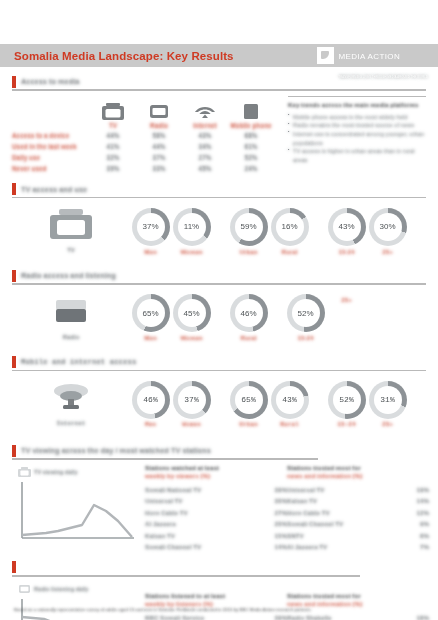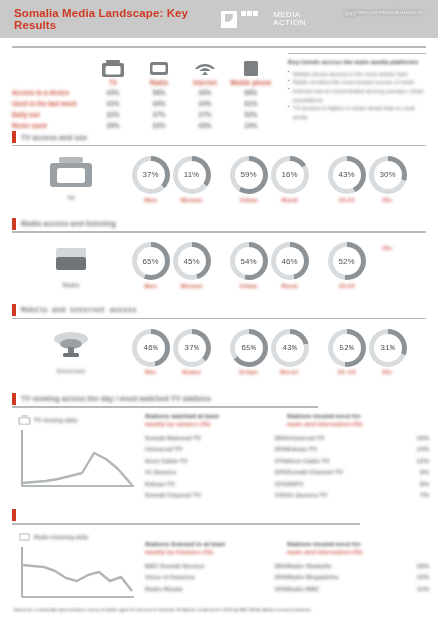--- a/index.html
+++ b/index.html
@@ -9,34 +9,34 @@
     font-family:"Liberation Sans", sans-serif;
     overflow:hidden;
     position:relative;
   }
   .blur{ color:transparent; text-shadow:0 0 3.2px rgba(90,95,99,.95); }
   .blur-red{ color:transparent; text-shadow:0 0 3.2px rgba(200,62,40,.95); }
   .blur-dark{ color:transparent; text-shadow:0 0 3.0px rgba(40,42,44,.95); }
 
   
   #header{
-    height:38px;background:#c9c9c9;
+    height:23px;background:#c9c9c9;
     display:flex;align-items:center;justify-content:space-between;
-    padding:0 10px 0 14px;box-sizing:border-box;
+    padding:0 10px 0 14px;box-sizing:border-box;margin-top:44px;
   }
   #header-title{font-size:11.5px;font-weight:bold;color:#cf3a23;letter-spacing:.1px;}
   .logo{display:flex;align-items:center;gap:4px;}
   .logo-mark{
     width:17px;height:17px;background:#ffffff;position:relative;
   }
   .logo-mark:after{
     content:"";position:absolute;left:4px;top:3.5px;
     width:8px;height:8px;background:#c9c9c9;border-radius:1px 1px 6px 1px;
   }
-  .logo-txt{display:flex;flex-direction:row;line-height:1;gap:15px;}
+  .logo-txt{display:flex;flex-direction:column;line-height:1;gap:15px;}
   .bbc-blocks{display:flex;gap:1px;margin-bottom:1.5px;}
   .bbc-blocks i{display:block;width:5px;height:5px;background:#ffffff;}
   .logo-name{font-size:8px;color:#ffffff;letter-spacing:.4px;}
   .logo-tag{font-size:2.6px;color:#ffffff;letter-spacing:.2px;margin-top:1.5px;}
 
   
   .sec{position:relative;margin:0 12px;}
   .sec-head{display:flex;align-items:center;height:13px;}
   .sec-tick{width:4px;height:12px;background:#cf3a23;flex:0 0 auto;}
   .sec-title{font-size:7.4px;font-weight:bold;margin-left:5px;white-space:nowrap;}
@@ -107,20 +107,24 @@
           <i></i>
           <i></i>
         </div>
       <div class="logo-name">MEDIA ACTION</div>
       <div class="logo-tag blur">TRANSFORMING LIVES THROUGH MEDIA AROUND THE WORLD</div>
     </div>
   </div>
 </div>
 
 <div class="sec" style="margin-top:8px;">
+  <div class="sec-head">
+    <div class="sec-tick"></div>
+    <div class="sec-title blur">Access to media</div>
+  </div>
   <div class="sec-rule"></div>
 
   <div id="platform-block">
     <div id="platform-table">
       <div class="pt-head">
         <div class="pt-rowlabel"></div>
 
         <div class="pt-col">
           <div class="pt-icon">
             <svg width="22" height="17" viewBox="0 0 22 17">
@@ -198,21 +202,21 @@
       <ul>
         <li class="blur">Mobile phone access is the most widely held</li>
         <li class="blur">Radio remains the most trusted source of news</li>
         <li class="blur">Internet use is concentrated among younger, urban populations</li>
         <li class="blur">TV access is higher in urban areas than in rural areas</li>
       </ul>
     </div>
   </div>
 </div>
 
-<div class="sec" style="">
+<div class="sec" style="margin-top:9px;">
   <div class="sec-head">
     <div class="sec-tick"></div>
     <div class="sec-title blur">TV access and use</div>
   </div>
   <div class="sec-rule"></div>
 
   <div class="donut-block">
     <div class="media-icon">
       <svg width="42" height="32" viewBox="0 0 42 32">
           <rect x="9" y="0" width="24" height="6" rx="2" fill="#b6babd"></rect>
@@ -292,26 +296,20 @@
           <div class="donut-lab blur-red">Men</div>
         </div>
         <div class="donut-item">
           <div class="donut" style="background:conic-gradient(#8d9296 0% 45%, #d9dcde 45% 100%);">
             <span>45%</span>
           </div>
           <div class="donut-lab blur-red">Women</div>
         </div>
       </div>
       <div class="dg gap">
-        <div class="donut-item">
-          <div class="donut" style="background:conic-gradient(#8d9296 0% 54%, #d9dcde 54% 100%);">
-            <span>54%</span>
-          </div>
-          <div class="donut-lab blur-red">Urban</div>
-        </div>
         <div class="donut-item">
           <div class="donut" style="background:conic-gradient(#8d9296 0% 46%, #d9dcde 46% 100%);">
             <span>46%</span>
           </div>
           <div class="donut-lab blur-red">Rural</div>
         </div>
       </div>
       <div class="dg gap">
         <div class="donut-item">
           <div class="donut" style="background:conic-gradient(#8d9296 0% 52%, #d9dcde 52% 100%);">

